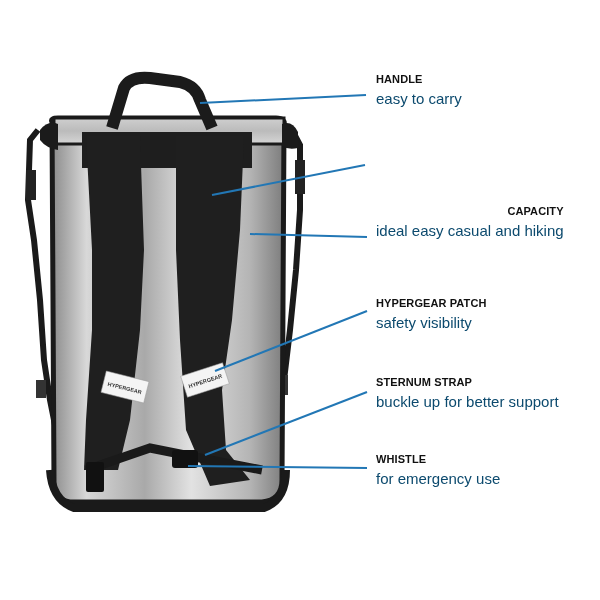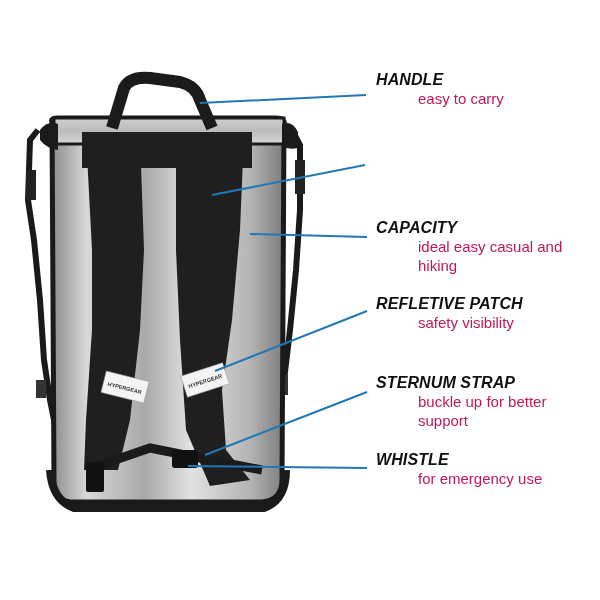--- a/index.html
+++ b/index.html
@@ -1,21 +1,21 @@
 <!DOCTYPE html>
 <html><head>
   <meta charset="utf-8">
   <style>
     html, body { margin: 0; padding: 0; background: #ffffff; }
     body { width: 600px; height: 600px; position: relative; overflow: hidden; font-family: "Liberation Sans", sans-serif; }
     .stage { position: absolute; left: 0; top: 0; width: 600px; height: 600px; }
     svg.art { position: absolute; left: 0; top: 0; }
     .label { position: absolute; left: 376px; color: #111; }
-    .label .title { font-size: 16px; font-weight: bold; line-height: 19px; letter-spacing: 0.1px; display: block; font-style: italic; }
-    .label .desc { font-size: 15px; line-height: 19px; color: #be185d; display: block; margin-left: 42px; }
+    .label .title { font-size: 11px; font-weight: bold; line-height: 19px; letter-spacing: 0.1px; display: block; }
+    .label .desc { font-size: 15px; line-height: 19px; color: #0c4a6e; display: block; }
   </style>
 </head>
 <body>
 
 <div class="stage">
 
   <svg class="art" width="600" height="600" viewBox="0 0 600 600">
     <defs>
       <linearGradient id="silver" x1="0" y1="0" x2="1" y2="0">
         <stop offset="0" stop-color="#8a8a8a"></stop>
@@ -79,26 +79,26 @@
       <line x1="215" y1="371" x2="367" y2="311"></line>
       <line x1="205" y1="455" x2="367" y2="392"></line>
       <line x1="188" y1="466" x2="367" y2="468"></line>
     </g>
   </svg>
 
   <div class="label" style="top:70px;">
     <span class="title">HANDLE</span>
     <span class="desc">easy to carry</span>
   </div>
-  <div class="label" style="top:218px;">
+  <div class="label" style="top:202px;text-align:right;">
     <span class="title">CAPACITY</span>
     <span class="desc">ideal easy casual and hiking</span>
   </div>
   <div class="label" style="top:294px;">
-    <span class="title">REFLETIVE PATCH</span>
+    <span class="title">HYPERGEAR PATCH</span>
     <span class="desc">safety visibility</span>
   </div>
   <div class="label" style="top:450px;">
     <span class="title">WHISTLE</span>
     <span class="desc">for emergency use</span>
   </div>
   <div class="label" style="top:373px;">
     <span class="title">STERNUM STRAP</span>
     <span class="desc">buckle up for better support</span>
   </div>

